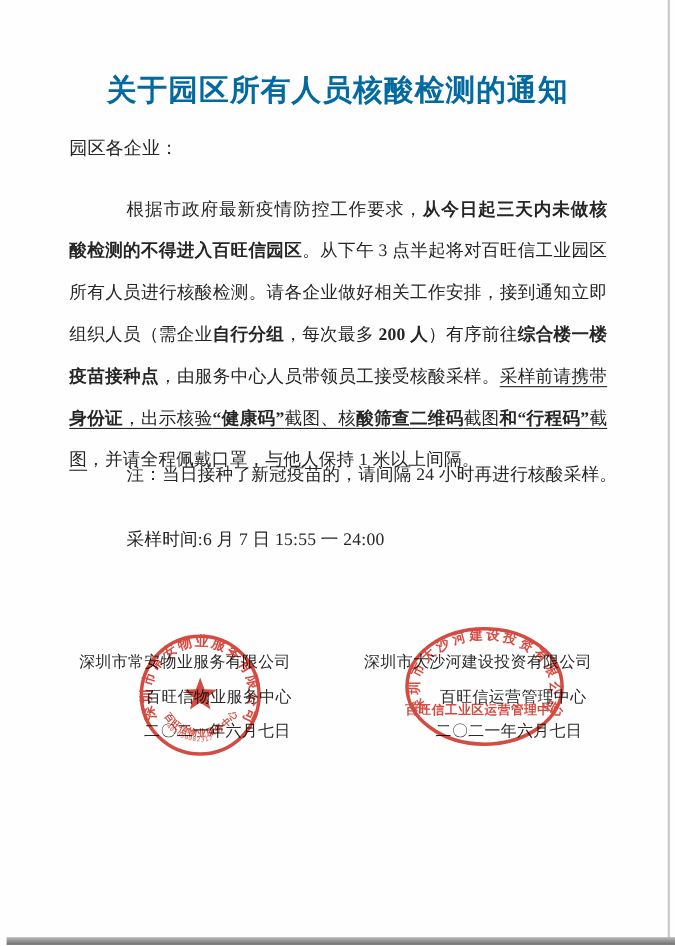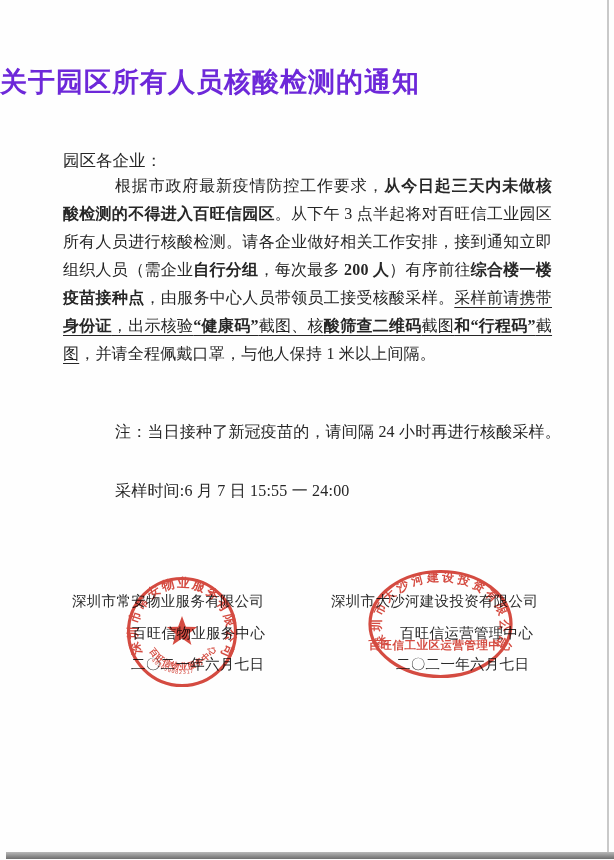--- a/index.html
+++ b/index.html
@@ -4,29 +4,29 @@
 <style>
   html,body{margin:0;padding:0;background:#e9e9e9;}
   .page{
     position:relative;width:614px;height:860px;margin:0 auto;
     background:#fefefe;overflow:hidden;
     font-family:"Liberation Serif","DejaVu Serif",serif;
     color:#262626;
   }
   .title{
     position:absolute;top:64px;left:0;width:100%;
-    font-size:27px;font-weight:700;
-    letter-spacing:1px;color:#6d28d9;
+    text-align:center;font-size:27px;font-weight:700;
+    letter-spacing:1px;color:#0369a1;
   }
   .salutation{
-    position:absolute;top:150px;left:63px;font-size:16.5px;
+    position:absolute;top:124px;left:63px;font-size:16.5px;
   }
   .para{
     position:absolute;top:172px;left:63px;width:489px;
-    font-size:16px;line-height:28px;text-align:justify;
+    font-size:16px;line-height:38px;text-align:justify;
     text-indent:52px;letter-spacing:0.2px;
   }
   .para .b{font-weight:700;}
   .para .u{text-decoration:underline;text-underline-offset:4px;text-decoration-thickness:1px;}
   .notes{
     position:absolute;top:389px;left:115px;width:440px;
     font-size:16px;line-height:31.5px;letter-spacing:0.2px;
   }
   .notes div{white-space:nowrap;margin-top:27px;}
   .sig-line{

